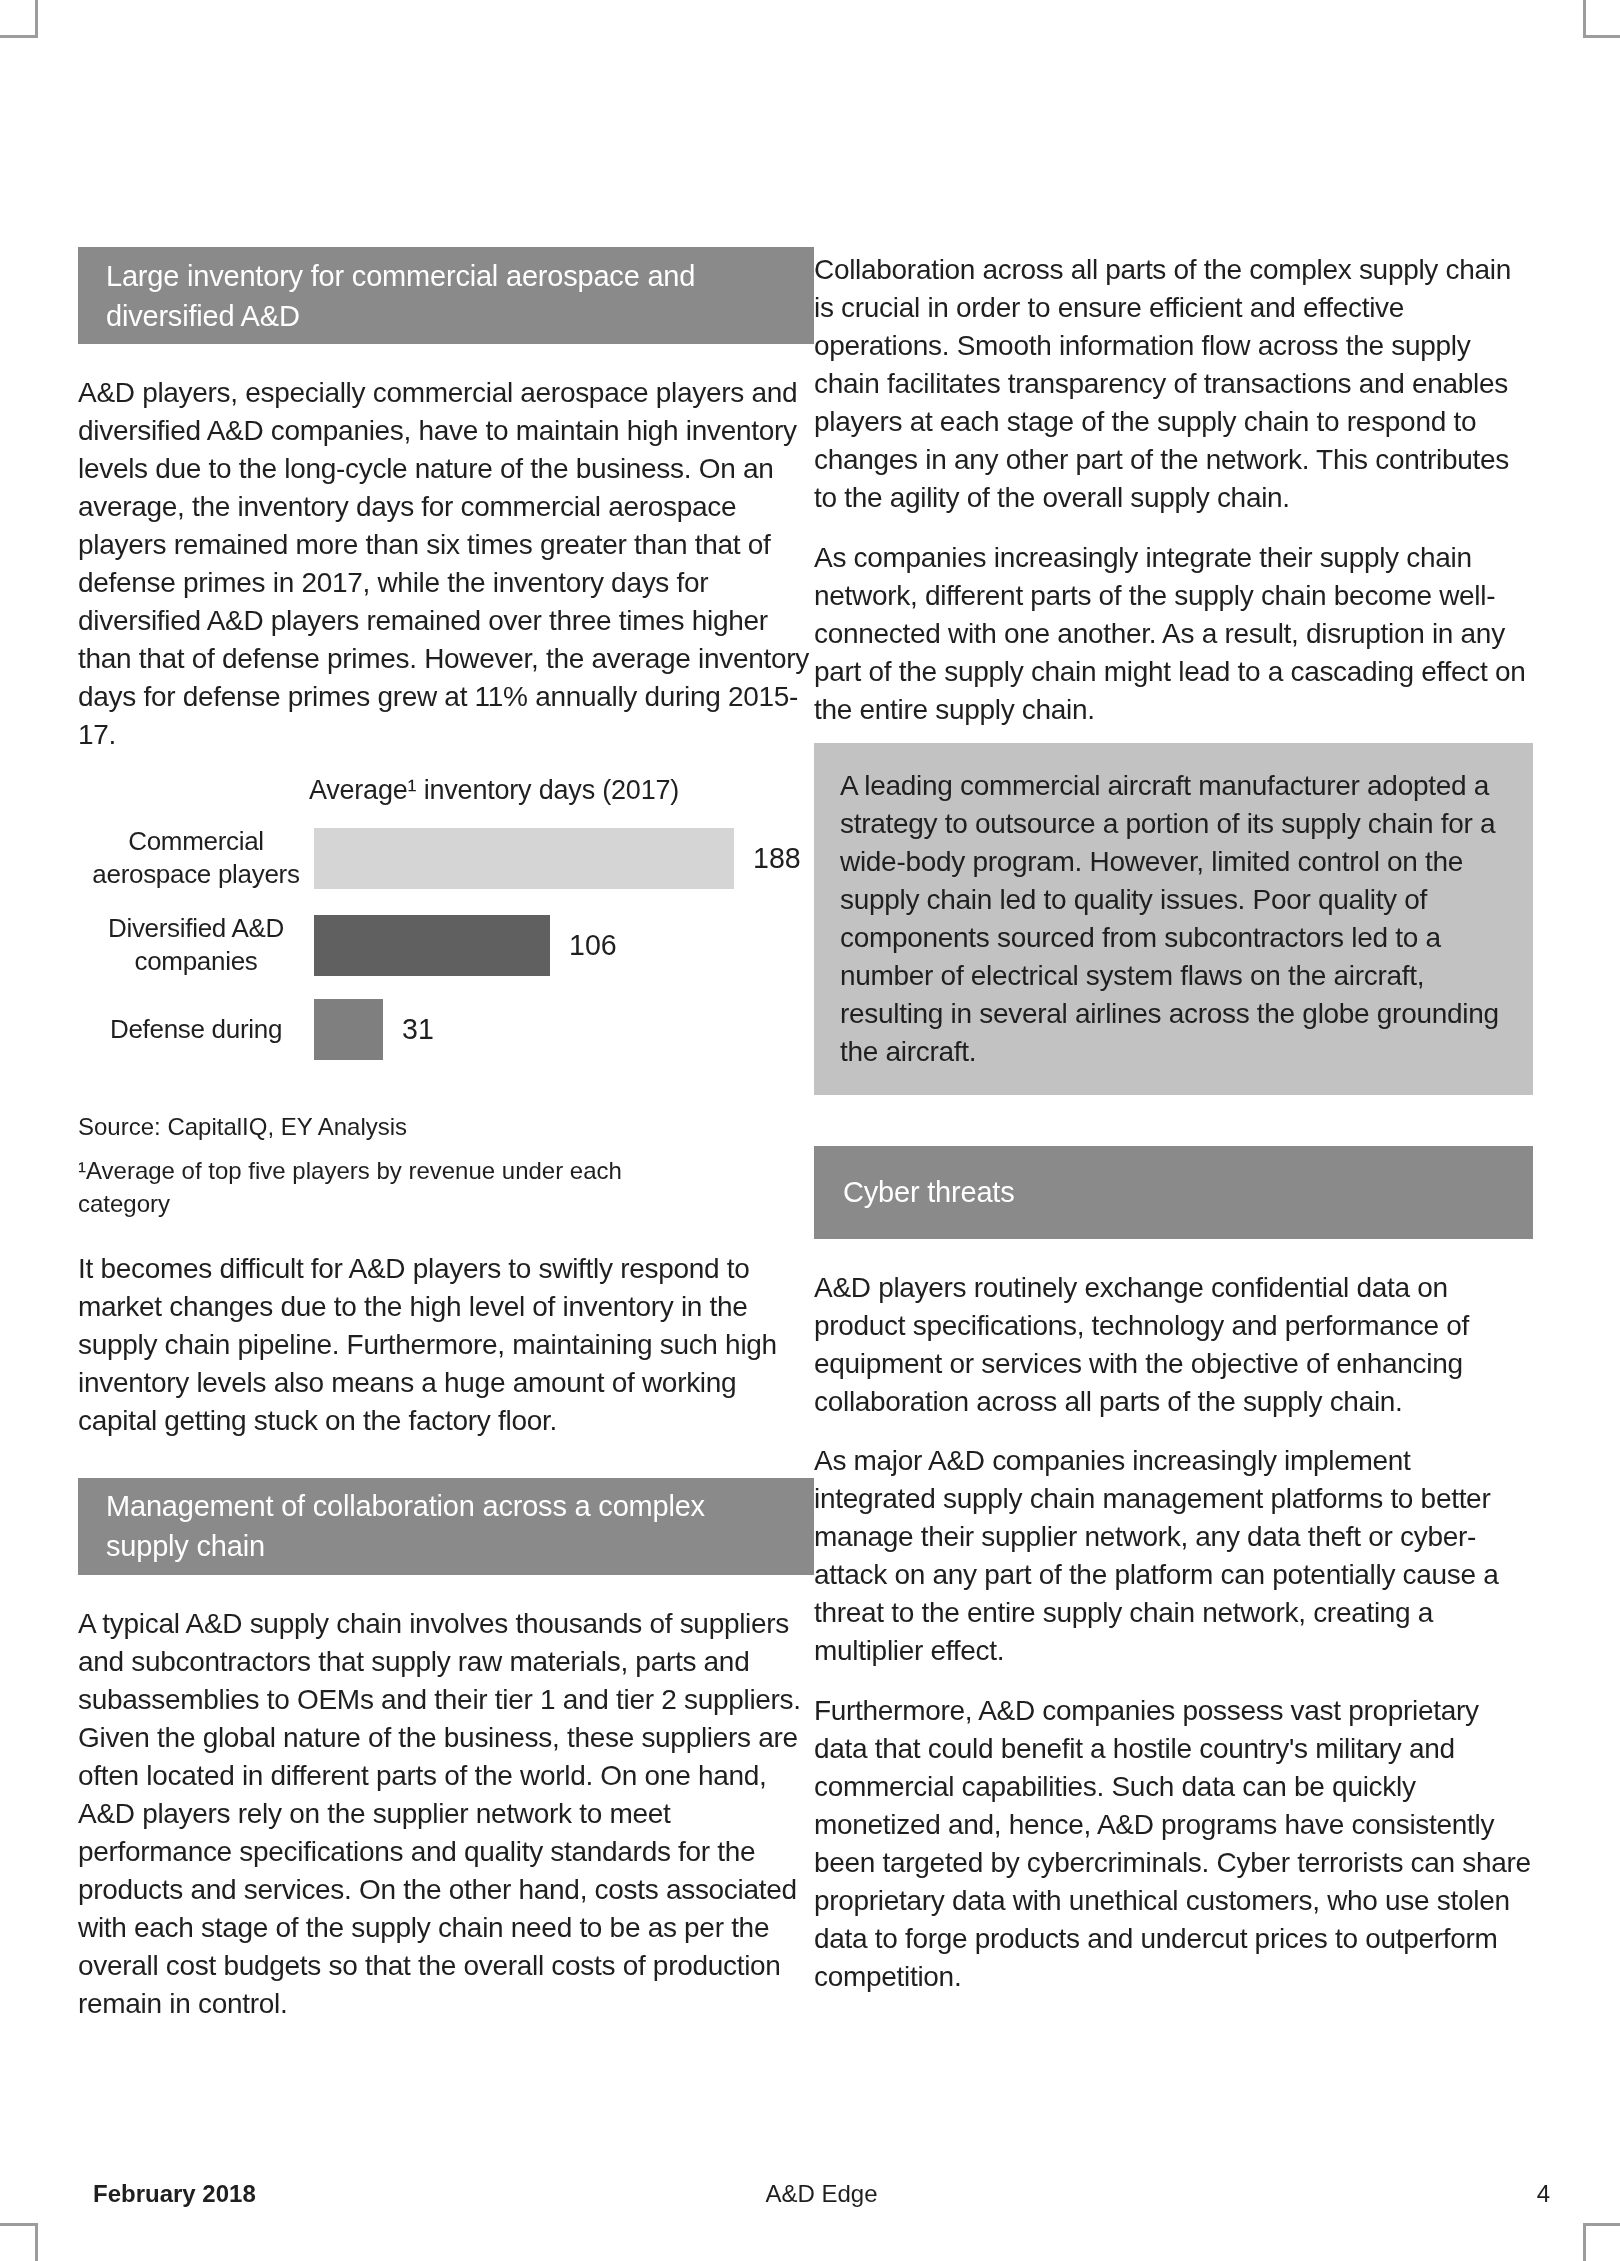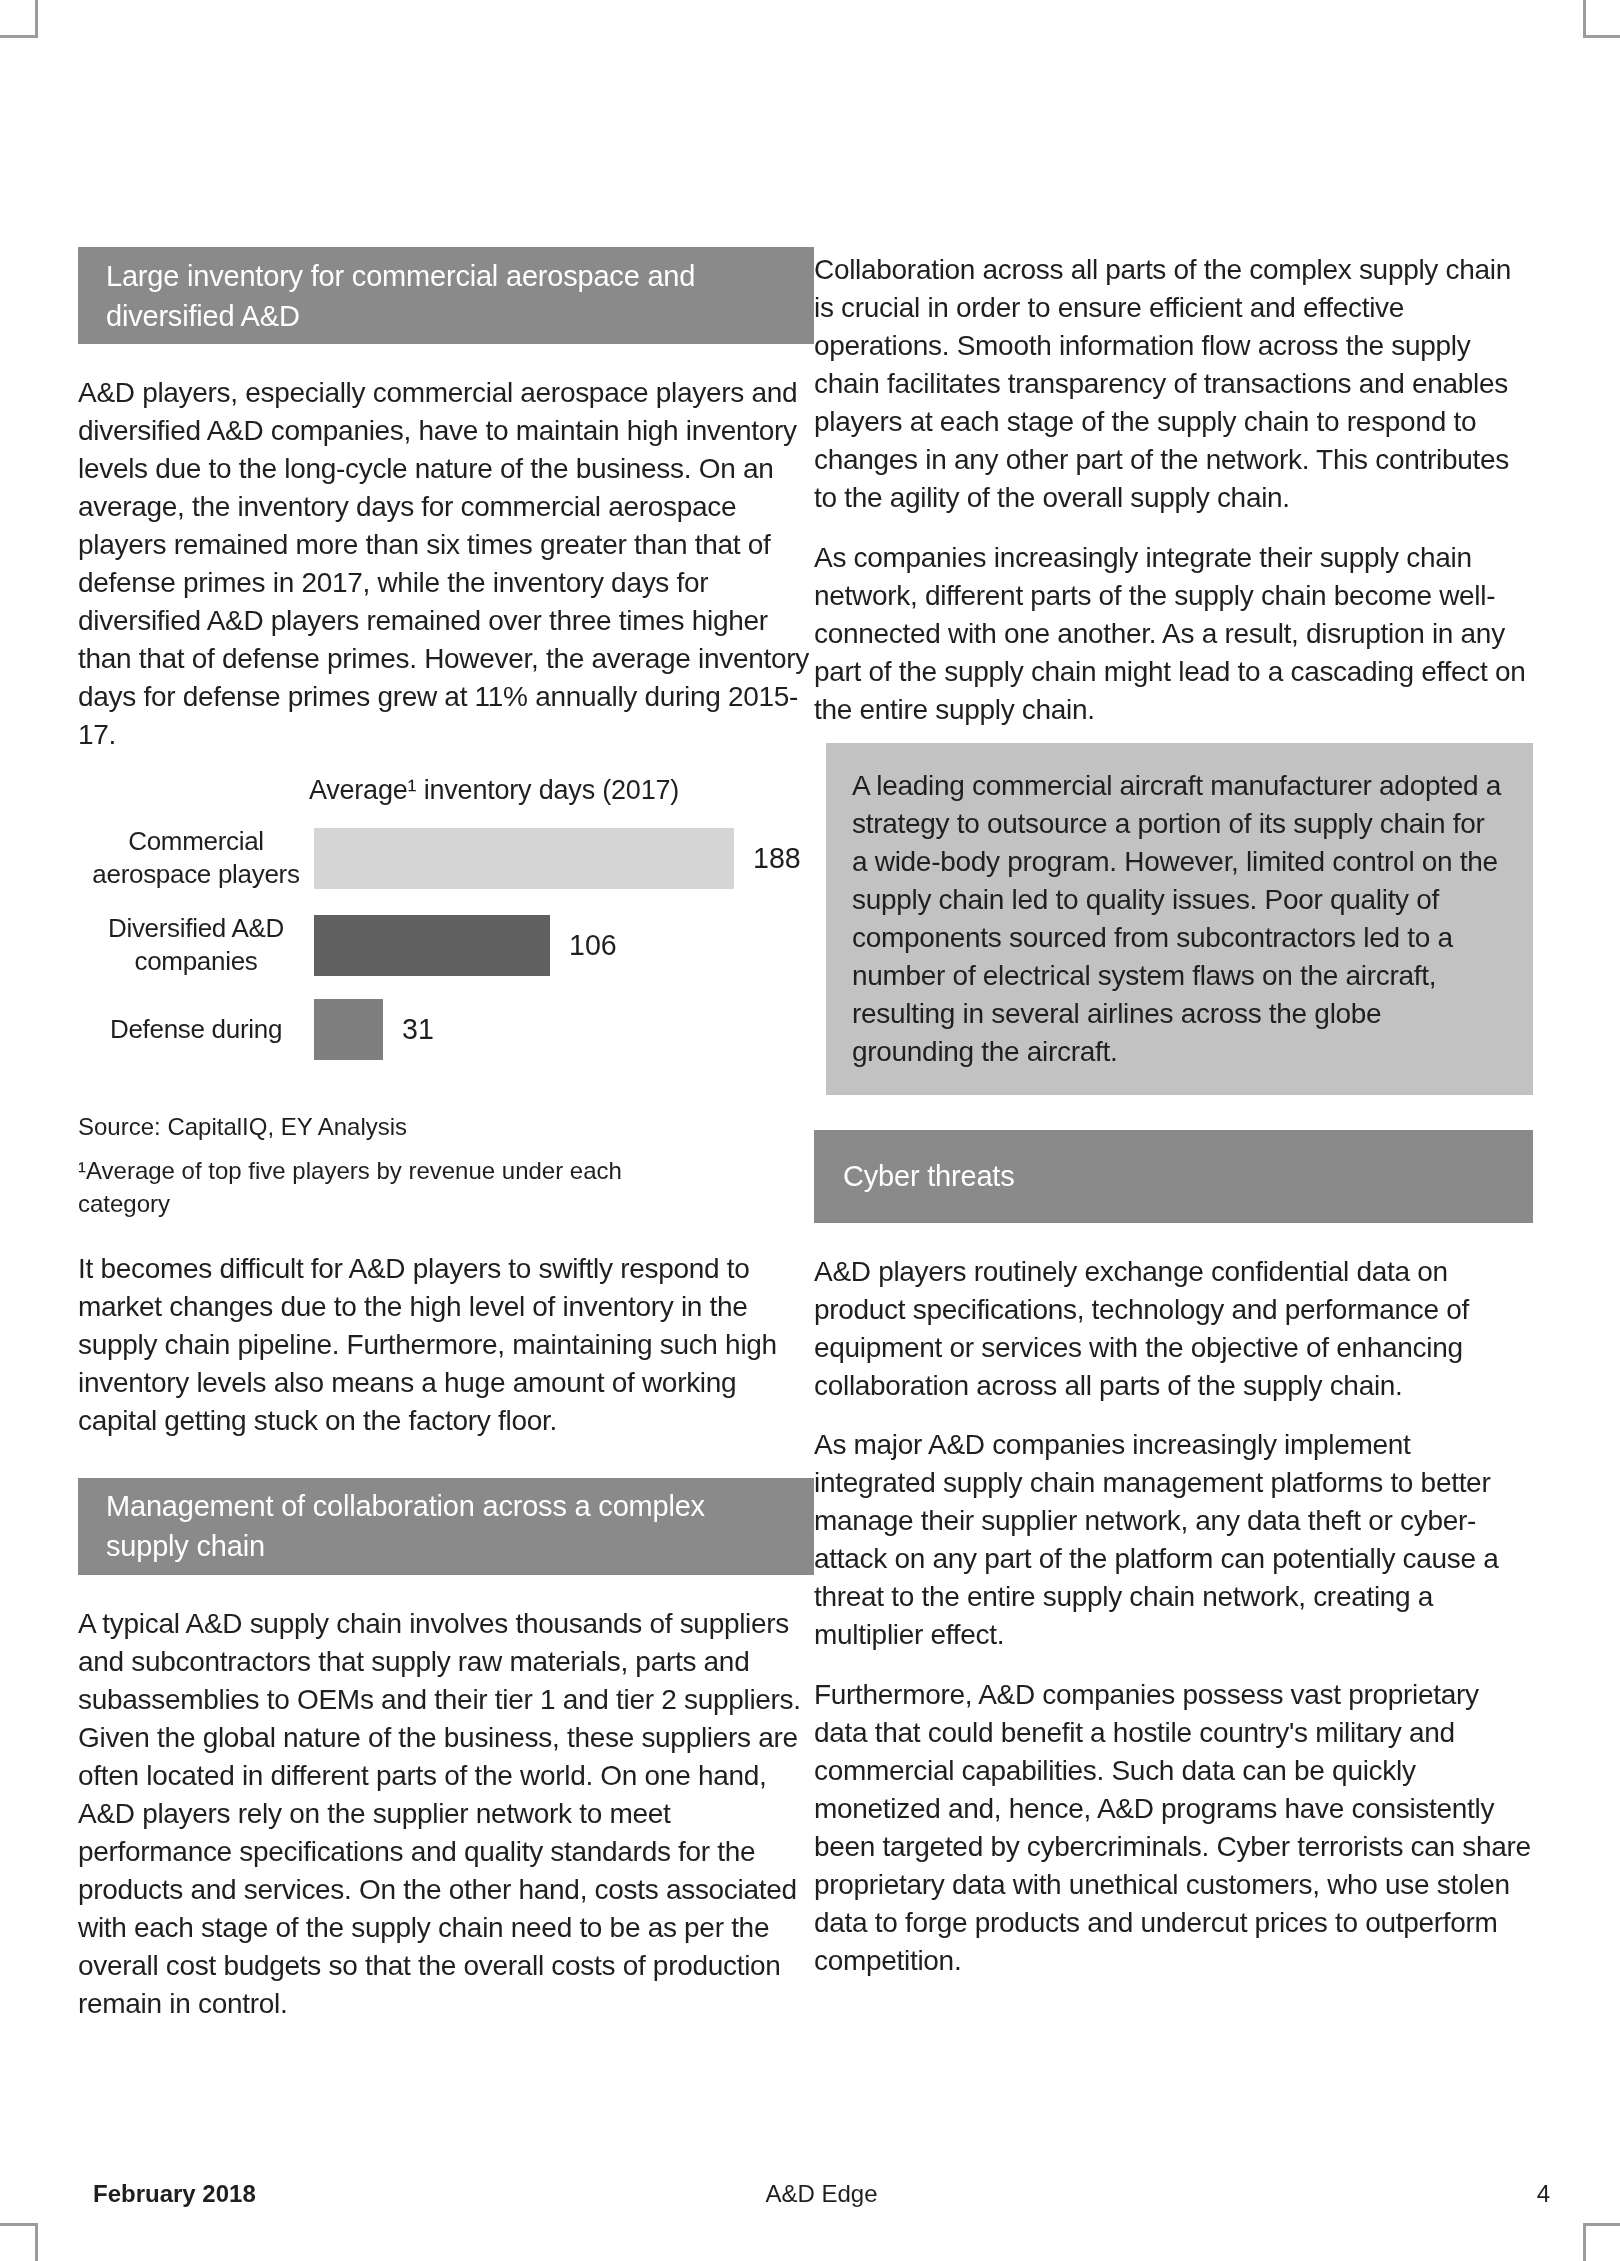--- a/index.html
+++ b/index.html
@@ -48,23 +48,23 @@
   .chart-value { font-size:28.6px; margin-left:19px; }
 
   .source-line { margin-top:50px; font-size:24px; line-height:33px; }
   .footnote-line { margin-top:10.4px; font-size:24px; line-height:33px; width:571px; }
 
   .heading-2 { margin-top:38px; }
 
   .callout {
     margin-top:14px; background:#c2c2c2;
     padding:24px 26px;
-    font-size:28px; line-height:38px; letter-spacing:-0.3px;margin-left:12px;
+    font-size:28px; line-height:38px; letter-spacing:-0.3px;
   }
-  .cyber-heading { margin-top:35px;padding-left:29px; }
+  .cyber-heading { margin-top:51px;padding-left:29px; }
 
   .right-first { margin-top:4.3px; }
 
   .footer {
     position:absolute; left:93px; right:71px; bottom:81px;
     font-size:24px;
   }
   .footer-left  { position:absolute; left:0;font-weight:bold; }
   .footer-center{ position:absolute; left:0; right:0; text-align:center; }
   .footer-right { position:absolute; right:0; }

